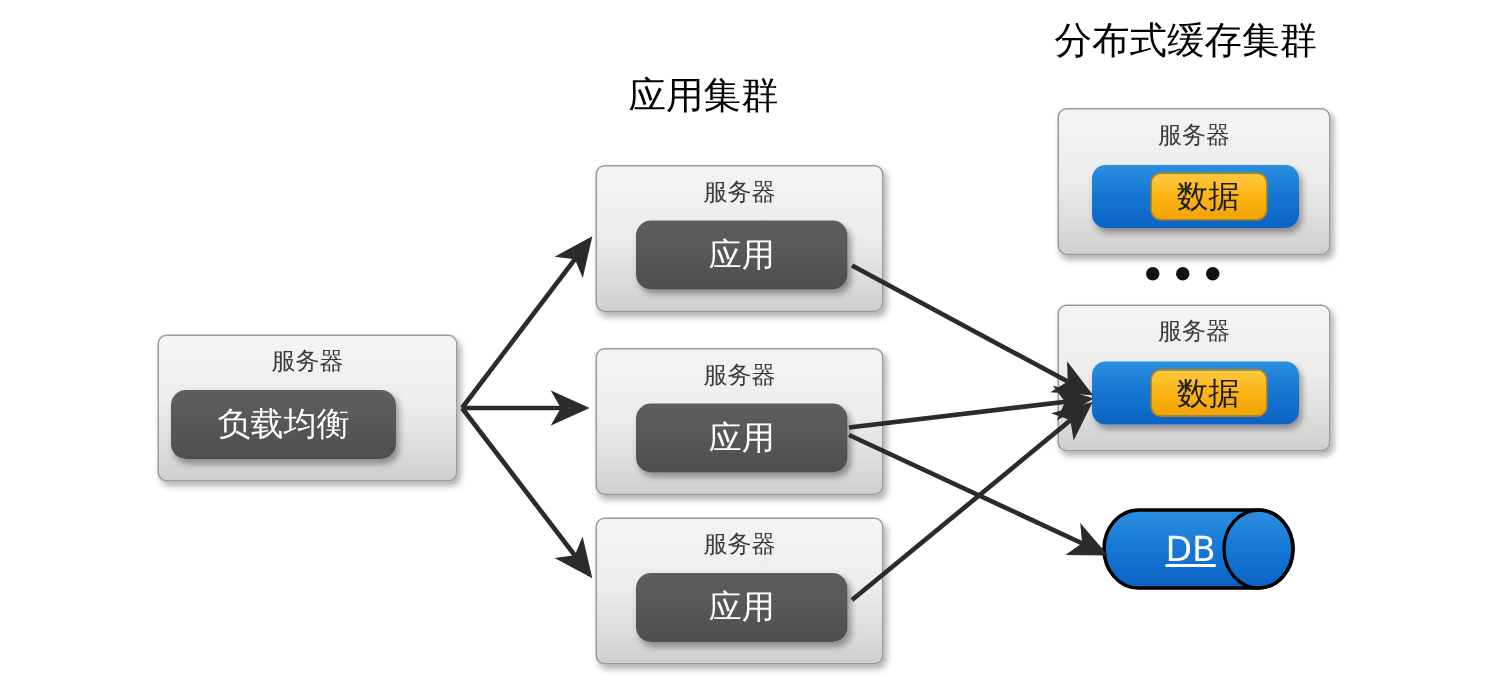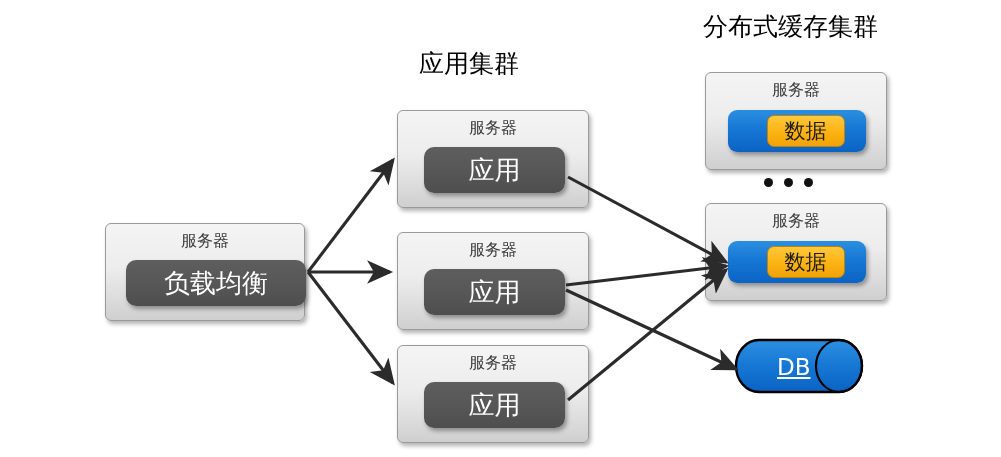--- a/index.html
+++ b/index.html
@@ -48,21 +48,21 @@
   
   .grey-module {
     position: absolute;
     border-radius: 10px;
     background: linear-gradient(to bottom, #5e5e5e 0%, #575757 50%, #4e4e4e 100%);
     box-shadow: 2px 3px 4px rgba(0,0,0,0.35);
     display: flex;
     align-items: center;
     justify-content: center;
     color: #ffffff;
-    font-size: 26px;
+    font-size: 22px;
     white-space: nowrap;
     box-sizing: border-box;
   }
 
   
   .blue-module {
     position: absolute;
     border-radius: 9px;
     background: linear-gradient(to bottom, #2b8fe0 0%, #1677d4 45%, #0b63c4 100%);
     box-shadow: 2px 3px 4px rgba(0,0,0,0.35);
@@ -125,21 +125,21 @@
 <body>
 
 <div id="canvas">
 
   <div class="cluster-title" style="left:419px; top:47px;">应用集群</div>
 
   <div class="cluster-title" style="left:703px; top:10px;">分布式缓存集群</div>
 
   <div class="server-box" style="left:105px; top:223px; width:200px; height:98px;">
     <div class="server-caption">服务器</div>
-    <div class="grey-module" style="left:20px; top:36px; width:180px; height:46px;font-family:Liberation Mono, monospace;">负载均衡</div>
+    <div class="grey-module" style="left:8px; top:36px; width:150px; height:46px;font-family:Liberation Mono, monospace;">负载均衡</div>
   </div>
 
   <div class="server-box" style="left:397px; top:110px; width:192px; height:98px;">
     <div class="server-caption">服务器</div>
     <div class="grey-module" style="left:26px; top:36px; width:141px; height:46px;">应用</div>
   </div>
 
   <div class="server-box" style="left:397px; top:232px; width:192px; height:98px;">
     <div class="server-caption">服务器</div>
     <div class="grey-module" style="left:26px; top:36px; width:141px; height:46px;">应用</div>

